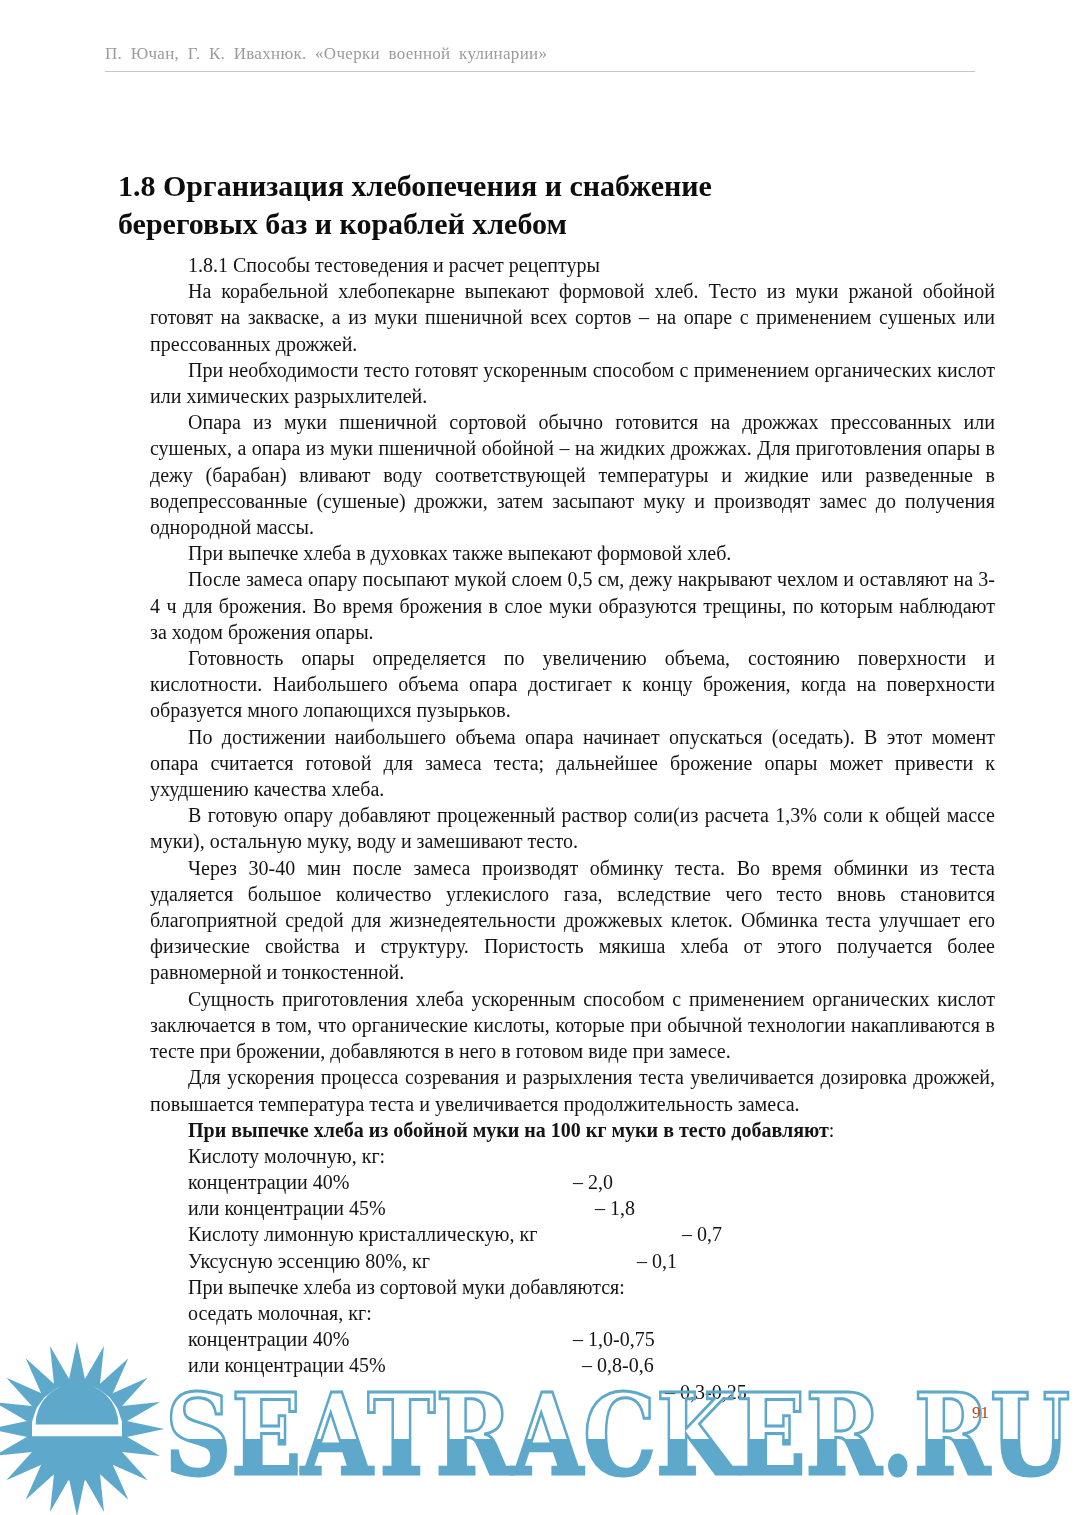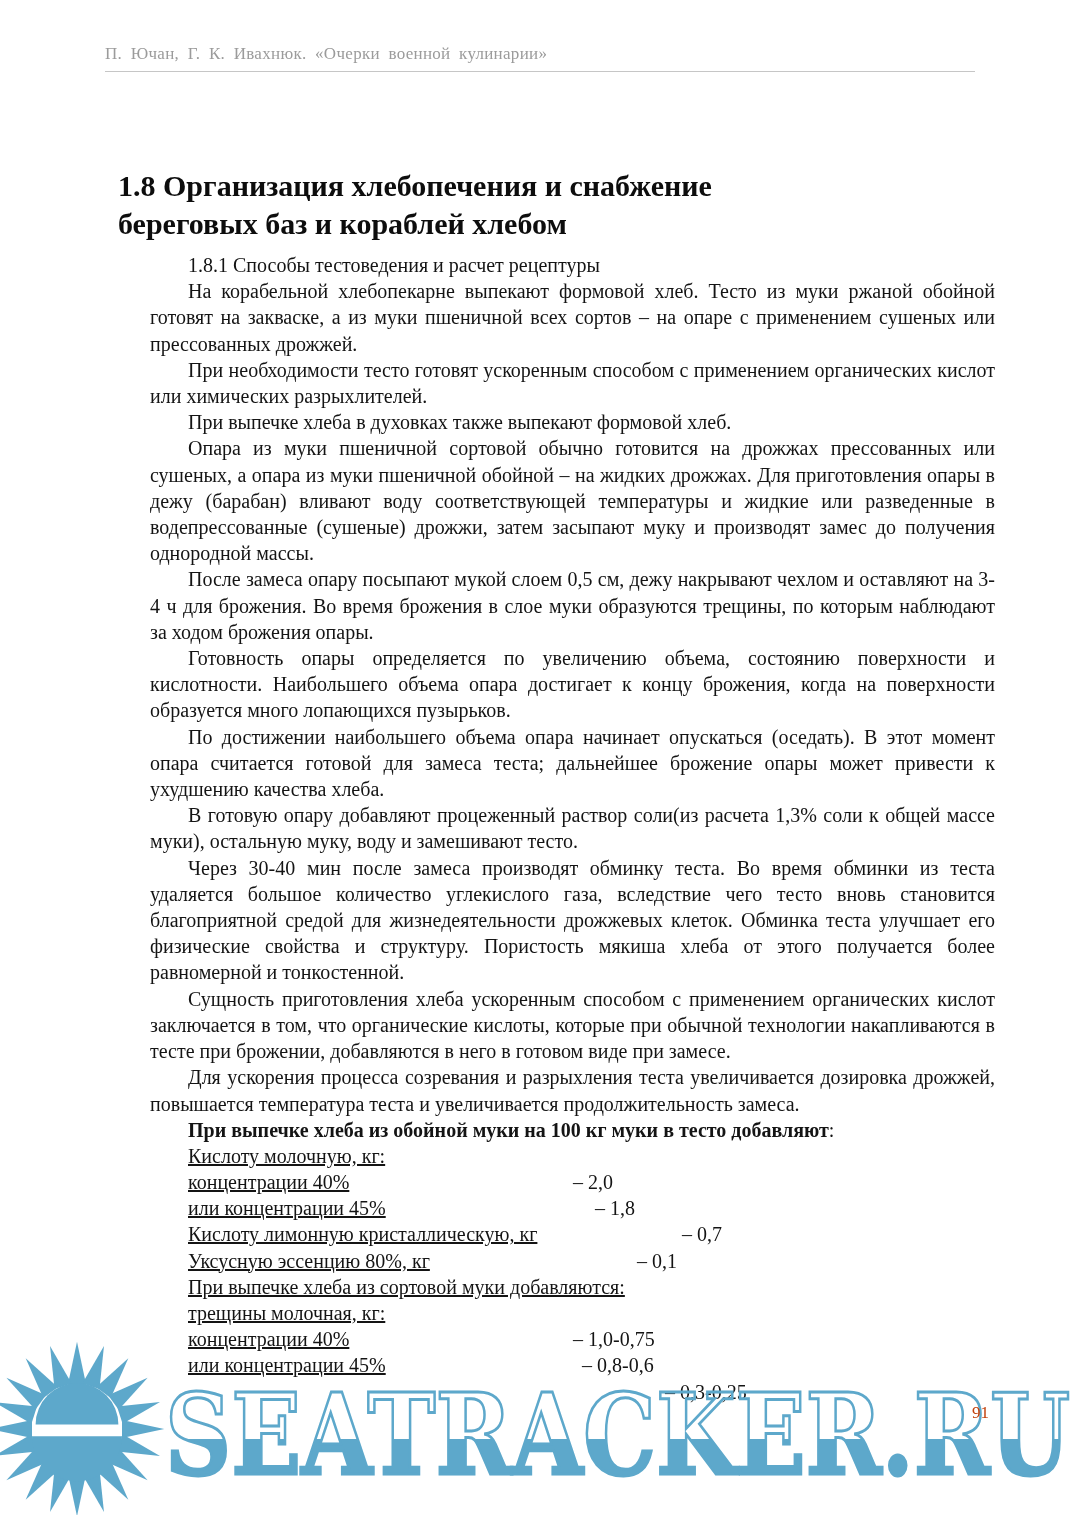--- a/index.html
+++ b/index.html
@@ -18,21 +18,21 @@
     position:absolute;left:118px;top:155px;width:845px;text-align:left;
     font-size:30px;font-weight:bold;line-height:38px;color:#0d0d0d;margin-top:12px;
   }
   .content{
     position:absolute;left:150px;top:252px;width:845px;
     font-size:20px;line-height:26.2px;text-align:justify;z-index:1;
   }
   .content p{margin:0;text-indent:38px;}
   .bold-lead b{font-weight:bold;}
   .recipe{margin:0;}
-  .recipe-row{position:relative;padding-left:38px;height:26.2px;white-space:nowrap;text-decoration:underline;}
+  .recipe-row{position:relative;padding-left:38px;height:26.2px;white-space:nowrap;}
   .recipe-row .val{position:absolute;top:0;left:var(--tab);}
   .watermark{position:absolute;left:0;top:0;width:880px;height:1515px;z-index:2;pointer-events:none;}
   .sun-logo{position:absolute;left:-13px;top:1339px;width:180px;height:180px;}
   .wm-text{position:absolute;left:163px;top:1378px;width:917px;height:122px;overflow:visible;}
   .page-number{
     position:absolute;left:972px;top:1403px;font-size:17px;color:#c2410c;z-index:3;
   }
 </style>
 </head>
 <body>
@@ -42,22 +42,22 @@
 
 <div class="page-title">
   <div>1.8 Организация хлебопечения и снабжение</div>
   <div>береговых баз и кораблей хлебом</div>
 </div>
 
 <div class="content">
   <p>1.8.1 Способы тестоведения и расчет рецептуры</p>
   <p>На корабельной хлебопекарне выпекают формовой хлеб. Тесто из муки ржаной обойной готовят на закваске, а из муки пшеничной всех сортов – на опаре с применением сушеных или прессованных дрожжей.</p>
   <p>При необходимости тесто готовят ускоренным способом с применением органических кислот или химических разрыхлителей.</p>
+  <p>Опара из муки пшеничной сортовой обычно готовится на дрожжах прессованных или сушеных, а опара из муки пшеничной обойной – на жидких дрожжах. Для приготовления опары в дежу (барабан) вливают воду соответствующей температуры и жидкие или разведенные в водепрессованные (сушеные) дрожжи, затем засыпают муку и производят замес до получения однородной массы.</p>
   <p>При выпечке хлеба в духовках также выпекают формовой хлеб.</p>
-  <p>Опара из муки пшеничной сортовой обычно готовится на дрожжах прессованных или сушеных, а опара из муки пшеничной обойной – на жидких дрожжах. Для приготовления опары в дежу (барабан) вливают воду соответствующей температуры и жидкие или разведенные в водепрессованные (сушеные) дрожжи, затем засыпают муку и производят замес до получения однородной массы.</p>
   <p>После замеса опару посыпают мукой слоем 0,5 см, дежу накрывают чехлом и оставляют на 3-4 ч для брожения. Во время брожения в слое муки образуются трещины, по которым наблюдают за ходом брожения опары.</p>
   <p>Готовность опары определяется по увеличению объема, состоянию поверхности и кислотности. Наибольшего объема опара достигает к концу брожения, когда на поверхности образуется много лопающихся пузырьков.</p>
   <p>По достижении наибольшего объема опара начинает опускаться (оседать). В этот момент опара считается готовой для замеса теста; дальнейшее брожение опары может привести к ухудшению качества хлеба.</p>
   <p>В готовую опару добавляют процеженный раствор соли(из расчета 1,3% соли к общей массе муки), остальную муку, воду и замешивают тесто.</p>
   <p>Через 30-40 мин после замеса производят обминку теста. Во время обминки из теста удаляется большое количество углекислого газа, вследствие чего тесто вновь становится благоприятной средой для жизнедеятельности дрожжевых клеток. Обминка теста улучшает его физические свойства и структуру. Пористость мякиша хлеба от этого получается более равномерной и тонкостенной.</p>
   <p>Сущность приготовления хлеба ускоренным способом с применением органических кислот заключается в том, что органические кислоты, которые при обычной технологии накапливаются в тесте при брожении, добавляются в него в готовом виде при замесе.</p>
   <p>Для ускорения процесса созревания и разрыхления теста увеличивается дозировка дрожжей, повышается температура теста и увеличивается продолжительность замеса.</p>
   <p class="bold-lead"><b>При выпечке хлеба из обойной муки на 100 кг муки в тесто добавляют</b><span>:</span></p>
 
   <div class="recipe">
@@ -77,21 +77,21 @@
       <span class="val">– 0,7</span>
     </div>
     <div class="recipe-row" style="--tab:487px">
       <span class="lbl">Уксусную эссенцию 80%, кг</span>
       <span class="val">– 0,1</span>
     </div>
     <div class="recipe-row">
       <span class="lbl">При выпечке хлеба из сортовой муки добавляются:</span>
     </div>
     <div class="recipe-row">
-      <span class="lbl">трещины молочная, кг:</span>
+      <span class="lbl">оседать молочная, кг:</span>
     </div>
     <div class="recipe-row" style="--tab:423px">
       <span class="lbl">концентрации 40%</span>
       <span class="val">– 1,0-0,75</span>
     </div>
     <div class="recipe-row" style="--tab:432px">
       <span class="lbl">или концентрации 45%</span>
       <span class="val">– 0,8-0,6</span>
     </div>
     <div class="recipe-row" style="--tab:515px">

